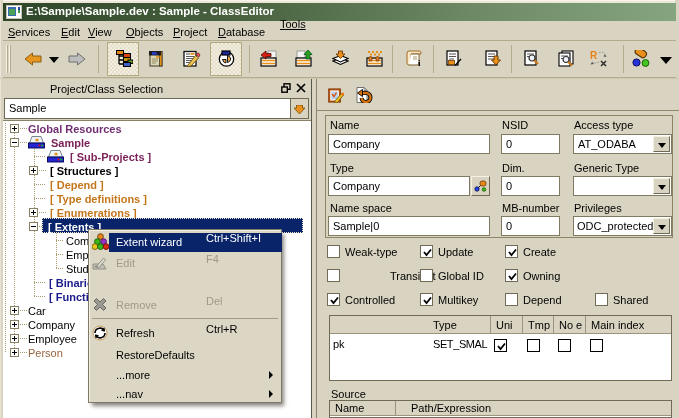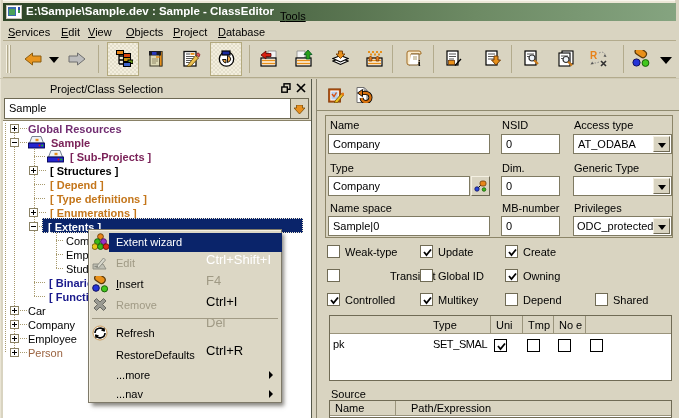--- a/index.html
+++ b/index.html
@@ -9,21 +9,21 @@
 .t11{font-size:11px;color:#000;white-space:nowrap;}
 .in{position:absolute;background:#fff;border:1px solid #7f7a62;}
 .in .tx{position:absolute;left:4px;top:3px;font-size:11px;color:#000;white-space:nowrap;}
 .cbx{position:absolute;width:13px;height:13px;background:#fff;border:1px solid #706b55;}
 .cbx svg{position:absolute;left:1px;top:1px;}
 .gb-lbl{position:absolute;font-size:11px;color:#000;white-space:nowrap;}
 .combtn{position:absolute;right:1px;top:1px;width:17px;bottom:1px;background:#d9d4c1;border:1px solid #9a947c;border-top-color:#f4f0e2;border-left-color:#f4f0e2;border-right-color:#6e6954;border-bottom-color:#6e6954;}
 .sep{position:absolute;width:1px;top:45px;height:28px;background:#b3ab8d;}
 .mi{position:absolute;left:0;width:100%;height:21px;}
 .mi .mtx{position:absolute;left:27px;top:4px;font-size:11px;white-space:nowrap;}
-.mi .msc{position:absolute;left:117px;top:20px;font-size:13px;white-space:nowrap;}
+.mi .msc{position:absolute;left:117px;top:0;font-size:11px;white-space:nowrap;}
 .gray{color:#a09a85;}
 .tree-row{position:absolute;font-size:11px;white-space:nowrap;}
 .dotv{position:absolute;width:1px;background-image:repeating-linear-gradient(to bottom,#a89a6d 0,#a89a6d 1px,transparent 1px,transparent 2px);}
 .doth{position:absolute;height:1px;background-image:repeating-linear-gradient(to right,#a89a6d 0,#a89a6d 1px,transparent 1px,transparent 2px);}
 .pm{position:absolute;width:9px;height:9px;background:#fff;border:1px solid #8a8164;}
 .pm:before{content:"";position:absolute;left:1px;right:1px;top:3px;height:1px;background:#000;}
 .pm.minus:before{top:3px;}
 .pm.plus:after{content:"";position:absolute;top:1px;bottom:1px;left:3px;width:1px;background:#000;}
 .thead-cell{position:absolute;top:0;height:18px;border-right:1px solid #9a947c;font-size:11px;color:#000;padding:3px 0 0 5px;white-space:nowrap;overflow:hidden;}
 </style>
@@ -48,21 +48,21 @@
 </svg>
 <div class="abs" style="left:26px;top:5px;font-size:11.5px;font-weight:bold;color:#fff;letter-spacing:0px;">E:\Sample\Sample.dev : Sample - ClassEditor</div>
 
 <div class="abs" style="left:3px;top:21px;width:673px;height:19px;background:#d9d4c1;"></div>
 <div class="abs t11" style="left:8px;top:26px;"><u>S</u>ervices</div>
 <div class="abs t11" style="left:61px;top:26px;"><u>E</u>dit</div>
 <div class="abs t11" style="left:88px;top:26px;"><u>V</u>iew</div>
 <div class="abs t11" style="left:126px;top:26px;"><u>O</u>bjects</div>
 <div class="abs t11" style="left:173px;top:26px;"><u>P</u>roject</div>
 <div class="abs t11" style="left:218px;top:26px;"><u>D</u>atabase</div>
-<div class="abs t11" style="left:280px;top:10px;text-decoration:underline;"><u>T</u>ools</div>
+<div class="abs t11" style="left:280px;top:18px;text-decoration:underline;"><u>T</u>ools</div>
 
 <div class="abs" style="left:3px;top:40px;width:673px;height:1px;background:#b3ab8d;"></div>
 <div class="abs" style="left:3px;top:41px;width:673px;height:36px;background:#d9d4c1;"></div>
 <div class="abs" style="left:3px;top:77px;width:673px;height:1px;background:#b3ab8d;"></div>
 <div class="abs" style="left:0px;top:78px;width:679px;height:1px;background:#cfc9b4;"></div>
 
 <div class="abs" style="left:6px;top:45px;width:2px;height:28px;background:#b2aa8c;border-left:1px solid #f6f2e4;"></div>
 <div class="abs" style="left:9px;top:45px;width:2px;height:28px;background:#b2aa8c;border-left:1px solid #f6f2e4;"></div>
 
 <svg class="abs" style="left:24px;top:52px;" width="18" height="14" viewBox="0 0 18 14">
@@ -443,20 +443,21 @@
 <div class="gb-lbl" style="left:523px;top:294px;">Depend</div>
 <div class="cbx" style="left:595px;top:293px;"></div>
 <div class="gb-lbl" style="left:613px;top:294px;">Shared</div>
 
 <div class="abs" style="left:329px;top:315px;width:343px;height:66px;background:#fff;border:1px solid #706b55;"></div>
 <div class="abs" style="left:330px;top:316px;width:341px;height:18px;background:#d9d4c1;border-bottom:1px solid #9a947c;">
   <div class="thead-cell" style="left:98px;width:63px;">Type</div>
   <div class="thead-cell" style="left:161px;width:32px;">Uni</div>
   <div class="thead-cell" style="left:193px;width:31px;">Tmp</div>
   <div class="thead-cell" style="left:224px;width:32px;">No e</div>
+  <div class="thead-cell" style="left:256px;width:85px;border-right:none;">Main index</div>
 </div>
 <div class="abs t11" style="left:333px;top:338px;">pk</div>
 <div class="abs t11" style="left:433px;top:338px;letter-spacing:-0.4px;">SET_SMAL</div>
 <div class="cbx" style="left:494px;top:339px;border-color:#000;">
     <svg width="11" height="11" viewBox="0 0 11 11">
       <path d="M2 5 L4.5 8 L9 2.5" stroke="#000" stroke-width="1.8" fill="none"></path>
     </svg>
   </div>
 <div class="cbx" style="left:527px;top:339px;border-color:#000;"></div>
 <div class="cbx" style="left:558px;top:339px;border-color:#000;"></div>
@@ -486,29 +487,20 @@
   </div>
   <div class="mi" style="top:23px;">
     <svg style="position:absolute;left:3px;top:3px;" width="16" height="14" viewBox="0 0 16 14">
       <path d="M1 8 L11 8 L14 13 L1 13 Z" fill="#c0c0b4" stroke="#8a8a80" stroke-width="0.9"></path>
       <path d="M4 11 L11.5 2 L13.5 4 L6.5 12 Z" fill="#d8d8cc" stroke="#8a8a80" stroke-width="0.9"></path>
       <line x1="2.5" y1="10.5" x2="6" y2="10.5" stroke="#8a8a80" stroke-width="1.2"></line>
     </svg>
     <div class="mtx gray">Edit</div>
     <div class="msc gray">F4</div>
   </div>
-  <div class="mi" style="top:44px;">
-    <svg style="position:absolute;left:3px;top:2px;" width="17" height="17" viewBox="0 0 17 17">
-      <rect x="2" y="-1" width="11" height="7" rx="3.5" fill="#e8901a" stroke="#5a3808" stroke-width="1.2" transform="rotate(33 7 3.5)"></rect>
-      <circle cx="4" cy="12" r="3.3" fill="#2434d8" stroke="#101060" stroke-width="1"></circle>
-      <circle cx="12.5" cy="12.8" r="3.1" fill="#42c81e" stroke="#1a6008" stroke-width="1"></circle>
-    </svg>
-    <div class="mtx"><u>I</u>nsert</div>
-    <div class="msc">Ctrl+I</div>
-  </div>
   <div class="mi" style="top:65px;">
     <svg style="position:absolute;left:3px;top:2px;" width="16" height="15" viewBox="0 0 16 15">
       <path d="M2 4 L4.5 1.5 L8 5 L11.5 1.5 L14 4 L10.5 7.5 L14 11 L11.5 13.5 L8 10 L4.5 13.5 L2 11 L5.5 7.5 Z" fill="#9a9a92" stroke="#6a6a62" stroke-width="1"></path>
     </svg>
     <div class="mtx gray">Remove</div>
     <div class="msc gray">Del</div>
   </div>
   <div class="abs" style="left:3px;top:88px;width:186px;height:1px;background:#a29b85;"></div>
   <div class="mi" style="top:115px;">
     <div class="mtx">RestoreDefaults</div>

